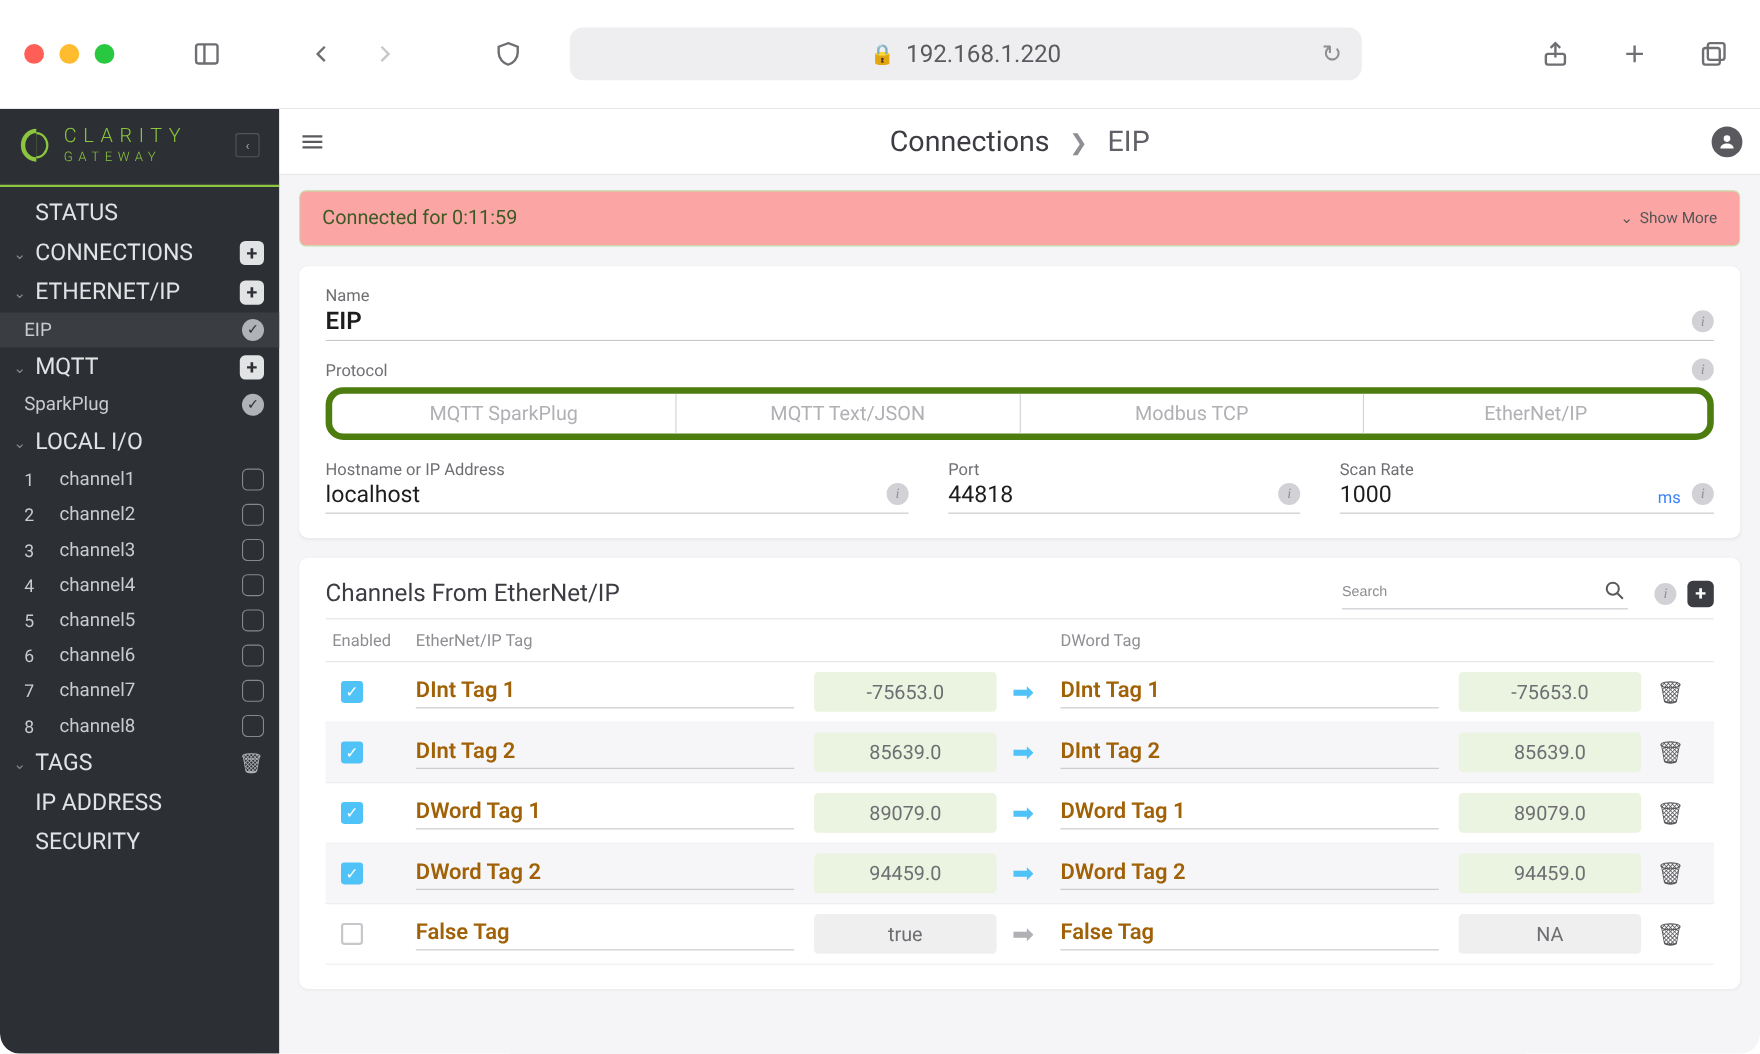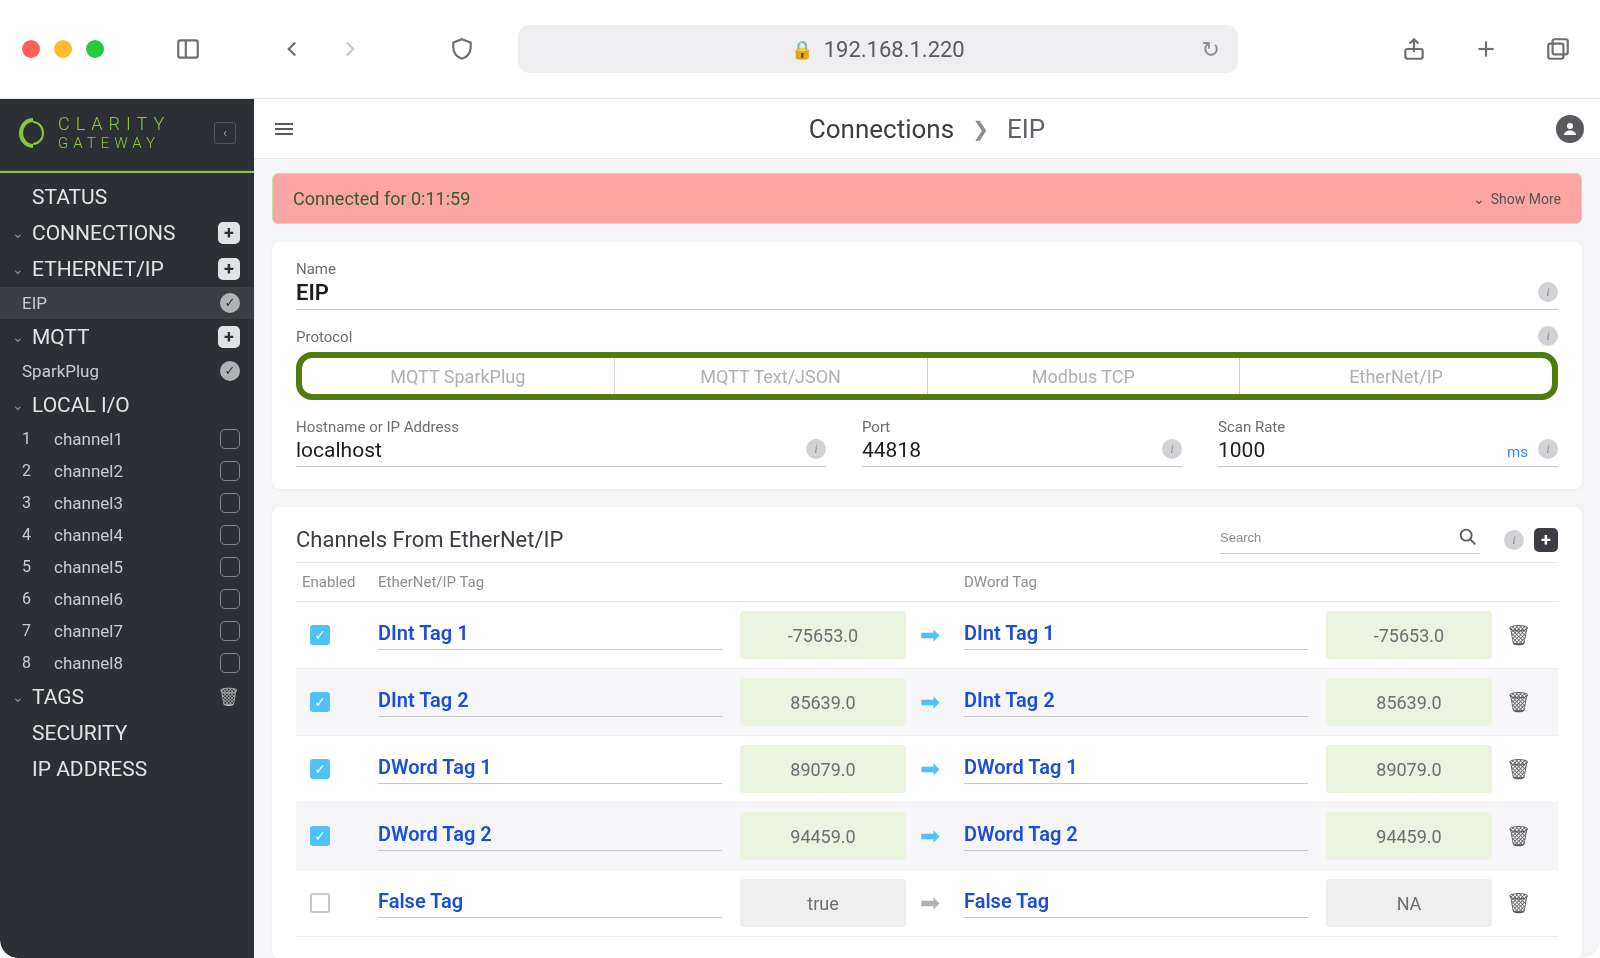--- a/index.html
+++ b/index.html
@@ -19,21 +19,21 @@
 .right-tools { display: flex; gap: 32px; padding-left: 120px; }
 
 .window-body { display: flex; height: calc(100% - 98px); border-top: 1px solid #e5e5ea; border-radius: 0 0 18px 18px; overflow: hidden; }
 
 .sidebar { width: 254px; background: #2c2f33; color: #c9cccf; display: flex; flex-direction: column; flex-shrink: 0; }
 .brand-row { display: flex; align-items: center; justify-content: space-between; padding: 16px 18px 18px 18px; border-bottom: 1px solid #3a3d41; }
 .brand-mark { display: flex; align-items: center; gap: 10px; }
 .brand-logo { width: 30px; height: 34px; }
 .brand-text { display: flex; flex-direction: column; line-height: 1.05; }
 .brand-text .t1 { color: #8cc63f; font-size: 18px; letter-spacing: 6px; font-weight: 300; }
-.brand-text .t2 { color: #8cc63f; font-size: 15px; letter-spacing: 5px; font-weight: 300; margin-top: 2px; }
+.brand-text .t2 { color: #8cc63f; font-size: 12px; letter-spacing: 5px; font-weight: 300; margin-top: 2px; }
 .brand-collapse { width: 22px; height: 22px; border: 1px solid #555; border-radius: 3px; display: flex; align-items: center; justify-content: center; color: #aaa; font-size: 12px; }
 
 .side-hr { height: 2px; background: #8cc63f; }
 
 .nav { padding-top: 6px; overflow-y: auto; }
 .nav-item { display: flex; align-items: center; padding: 6px 14px 6px 12px; font-size: 21px; color: #e1e3e5; gap: 6px; position: relative; }
 .nav-item.small { font-size: 17px; padding: 6px 14px 6px 22px; color: #c9cccf; }
 .nav-item.sub { font-size: 17px; padding: 6px 14px 6px 22px; color: #c9cccf; }
 .nav-item.sub.active { background: #3a3d41; }
 .nav-item .chev { width: 14px; font-size: 14px; color: #888; }
@@ -94,22 +94,22 @@
 .col-val { width: 180px; }
 .col-arrow { width: 44px; }
 .col-systag { flex: 1; }
 .col-sysval { width: 180px; }
 .col-del { width: 46px; }
 
 .row { display: flex; align-items: center; padding: 9px 6px; border-bottom: 1px solid #eeeef0; }
 .row.shade { background: #f6f6f8; }
 .cbox { width: 20px; height: 20px; border-radius: 3px; border: 2px solid #c7c7cc; display: flex; align-items: center; justify-content: center; margin-left: 8px; }
 .cbox.on { background: #4fc3f7; border-color: #4fc3f7; color: #fff; font-size: 14px; }
-.tag-label { font-size: 20px; color: #1d4ed8; font-weight: 600; border-bottom: 1px solid #c7c7cc; padding-bottom: 4px; margin-right: 18px; }
-.val-box { background: #eaf4e0; border-radius: 4px; height: 48px; display: flex; align-items: center; justify-content: center; font-size: 18px; color: #6e6e73; width: 166px; }
+.tag-label { font-size: 20px; color: #a16207; font-weight: 600; border-bottom: 1px solid #c7c7cc; padding-bottom: 4px; margin-right: 18px; }
+.val-box { background: #eaf4e0; border-radius: 4px; height: 36px; display: flex; align-items: center; justify-content: center; font-size: 18px; color: #6e6e73; width: 166px; }
 .val-box.off { background: #efefef; }
 .arrow-icon { font-size: 24px; color: #4fc3f7; }
 .arrow-icon.off { color: #b0b0b5; }
 .del-icon { font-size: 20px; color: #5a5a5e; }
 </style>
 </head>
 <body>
 
 <div class="browser-chrome">
   <div class="traffic-lights">
@@ -262,25 +262,25 @@
             <span class="nav-icon-box"></span>
           </div>
         </div>
       <div class="nav-item">
         <span class="chev">⌄</span>
         <span class="label">TAGS</span>
         <span class="nav-trash">🗑</span>
       </div>
       <div class="nav-item">
         <span class="chev"></span>
+          <span class="label">IP ADDRESS</span>
+      </div>
+      <div class="nav-item">
+        <span class="chev"></span>
           <span class="label">SECURITY</span>
-      </div>
-      <div class="nav-item">
-        <span class="chev"></span>
-          <span class="label">IP ADDRESS</span>
       </div>
     </div>
   </div>
 
   <div class="main">
     <div class="header-bar">
       <div class="hamburger">
         <svg viewBox="0 0 24 24" width="24" height="24" stroke="currentColor" fill="none" stroke-width="2">
             <line x1="3" y1="7" x2="21" y2="7"></line>
             <line x1="3" y1="12" x2="21" y2="12"></line>

